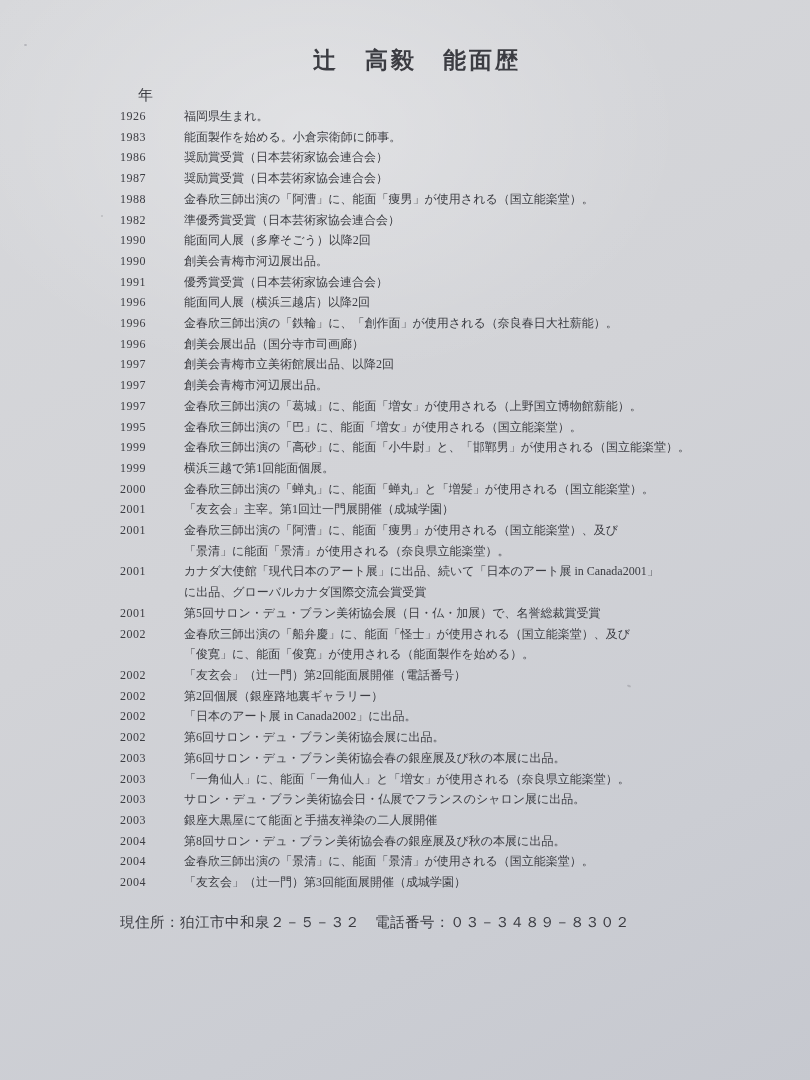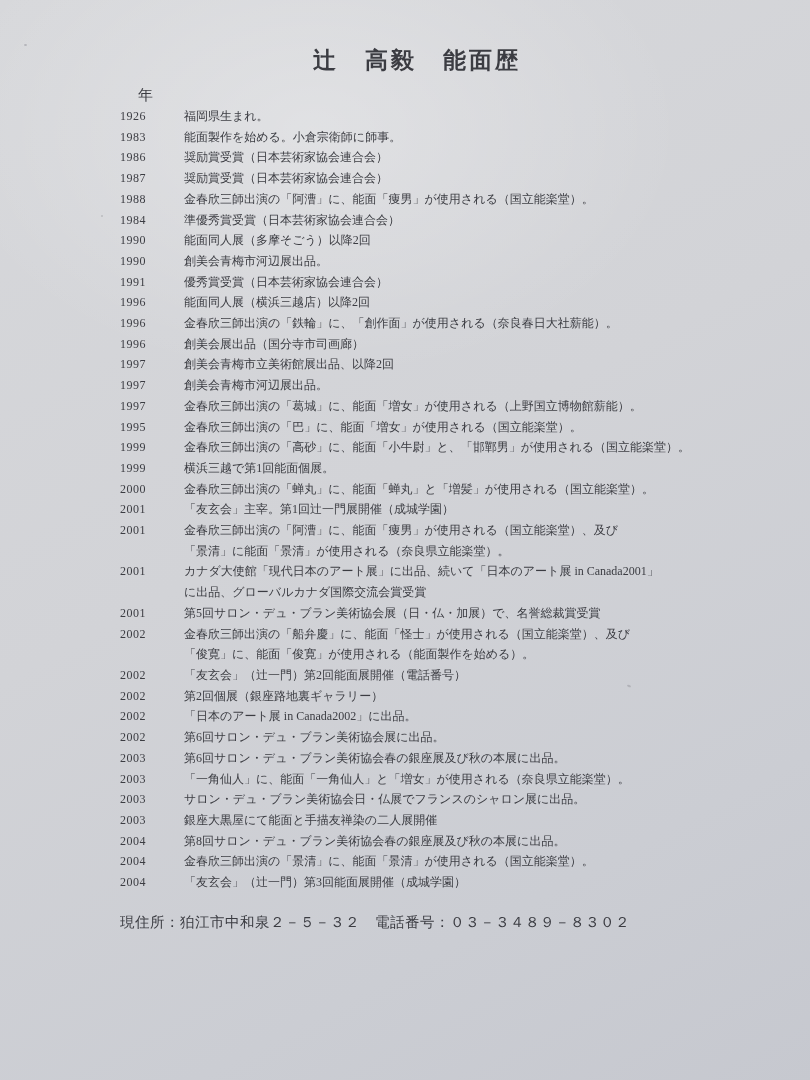--- a/index.html
+++ b/index.html
@@ -99,21 +99,21 @@
           <div class="line">奨励賞受賞（日本芸術家協会連合会）</div>
         </span>
       </div>
       <div class="row">
         <span class="year-cell">1988</span>
         <span class="event-cell">
           <div class="line">金春欣三師出演の「阿漕」に、能面「痩男」が使用される（国立能楽堂）。</div>
         </span>
       </div>
       <div class="row">
-        <span class="year-cell">1984</span>
+        <span class="year-cell">1982</span>
         <span class="event-cell">
           <div class="line">準優秀賞受賞（日本芸術家協会連合会）</div>
         </span>
       </div>
       <div class="row">
         <span class="year-cell">1990</span>
         <span class="event-cell">
           <div class="line">能面同人展（多摩そごう）以降2回</div>
         </span>
       </div>

